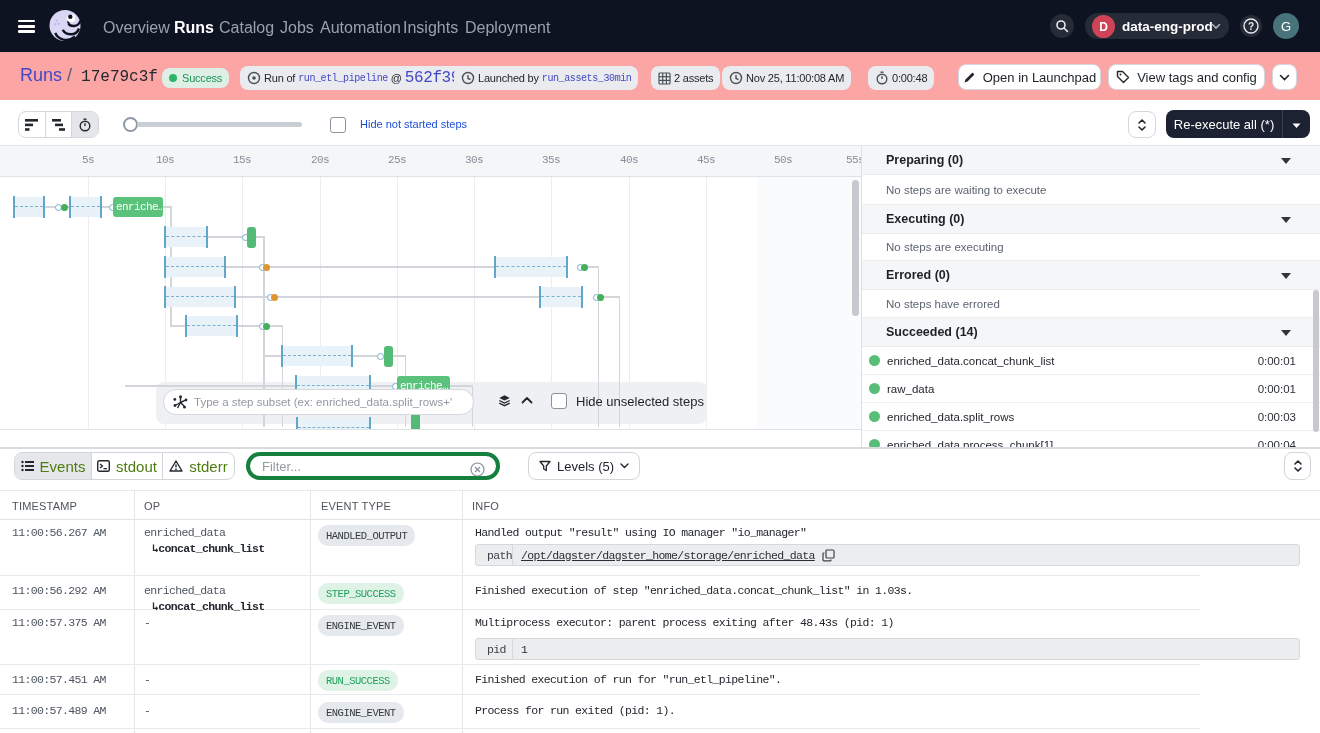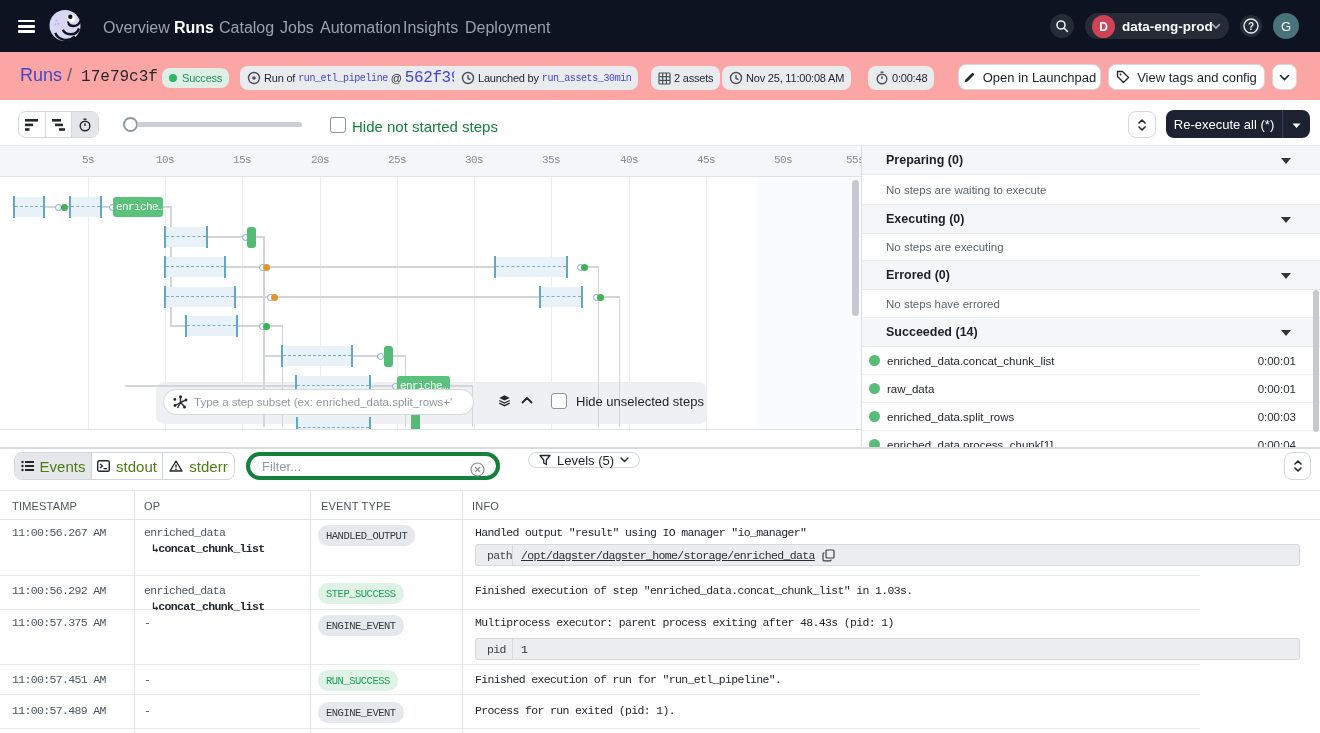--- a/index.html
+++ b/index.html
@@ -76,21 +76,21 @@
 #split{position:absolute;left:0;top:447px;width:1320px;height:2px;background:#d8dbdf}
 #tabbar{position:absolute;left:0;top:449px;width:1320px;height:41px;background:#fff}
 #segs{position:absolute;left:14px;top:3px;height:28px;display:flex;border:1px solid #d2d6db;border-radius:8px;overflow:hidden;background:#fff}
 #segs .seg{display:flex;align-items:center;justify-content:center;gap:6px;font-size:15px;color:#4d7c0f;border-right:1px solid #d2d6db}
 #segs .seg:nth-child(1){width:77px}
 #segs .seg:nth-child(2){width:71px}
 #segs .seg:nth-child(3){width:71px}
 #segs .seg:last-child{border-right:none}
 #segs .seg.sel{background:#e5e7eb}
 #filter{position:absolute;left:246px;top:3px;width:254px;height:28px;border:4px solid #15803d;border-radius:14px;background:#fff;display:flex;align-items:center;padding:0 12px;font-size:13px;color:#959ba4}
-#levels{position:absolute;left:528px;top:3px;height:16px;border:1px solid #d2d6db;border-radius:8px;background:#fff;display:flex;align-items:center;padding:0 10px;gap:6px;font-size:13px;color:#1c2127}
+#levels{position:absolute;left:528px;top:3px;height:28px;border:1px solid #d2d6db;border-radius:8px;background:#fff;display:flex;align-items:center;padding:0 10px;gap:6px;font-size:13px;color:#1c2127}
 #logsort{position:absolute;left:1284px;top:3px;width:27px;height:28px;border:1px solid #d2d6db;border-radius:8px;background:#fff;display:flex;align-items:center;justify-content:center}
 
 #ltable{position:absolute;left:0;top:490px;width:1320px;height:243px;font-family:"Liberation Mono",monospace;font-size:11.5px;letter-spacing:-0.65px;color:#23272e}
 #ltable .colline{position:absolute;top:0;bottom:0;width:1px;background:#e5e8eb}
 #lhead{position:absolute;left:0;top:0;width:1320px;height:30px;border-top:1px solid #e8eaed;border-bottom:1px solid #dfe2e6;font-family:"Liberation Sans",sans-serif;font-size:11px;color:#4e545c;letter-spacing:0.2px}
 #lhead span{position:absolute;top:9px}
 .lrow{position:absolute;left:0;width:1200px;border-bottom:1px solid #e8eaec}
 .lrow .ts{position:absolute;left:12px;top:6px;color:#4d5560}
 .lrow .op1{position:absolute;left:144px;top:6px;color:#4d5560}
 .lrow .op2{position:absolute;left:152px;top:21px;font-weight:bold}
@@ -234,21 +234,21 @@
         <svg width="14" height="14" viewBox="0 0 14 14">
           <circle cx="7" cy="8" r="4.8" stroke="#23272e" stroke-width="1.4" fill="none"></circle>
           <line x1="7" y1="8" x2="7" y2="5.2" stroke="#23272e" stroke-width="1.4"></line>
           <line x1="5.5" y1="1.2" x2="8.5" y2="1.2" stroke="#23272e" stroke-width="1.4"></line>
         </svg>
       </div>
   </div>
   <div id="slider-thumb"></div>
   <div id="slider-track"></div>
   <div class="cbox" style="left:330px;top:17px"></div>
-  <div class="abs" style="left:352px;top:18px;font-size:15px;color:#15803d">Hide not started steps</div>
+  <div class="abs" style="left:360px;top:18px;font-size:11px;color:#1d4ed8">Hide not started steps</div>
   <div id="resort">
       <svg width="10" height="14" viewBox="0 0 10 14">
         <path d="M2 5 L5 2 L8 5" stroke="#23272e" stroke-width="1.6" fill="none" stroke-linecap="round" stroke-linejoin="round"></path>
         <path d="M2 9 L5 12 L8 9" stroke="#23272e" stroke-width="1.6" fill="none" stroke-linecap="round" stroke-linejoin="round"></path>
       </svg>
     </div>
   <div id="reexec">
       <span class="main">Re-execute all (*)</span>
       <span class="sep"></span>
       <span class="caret"><svg width="9" height="6" viewBox="0 0 9 6">

